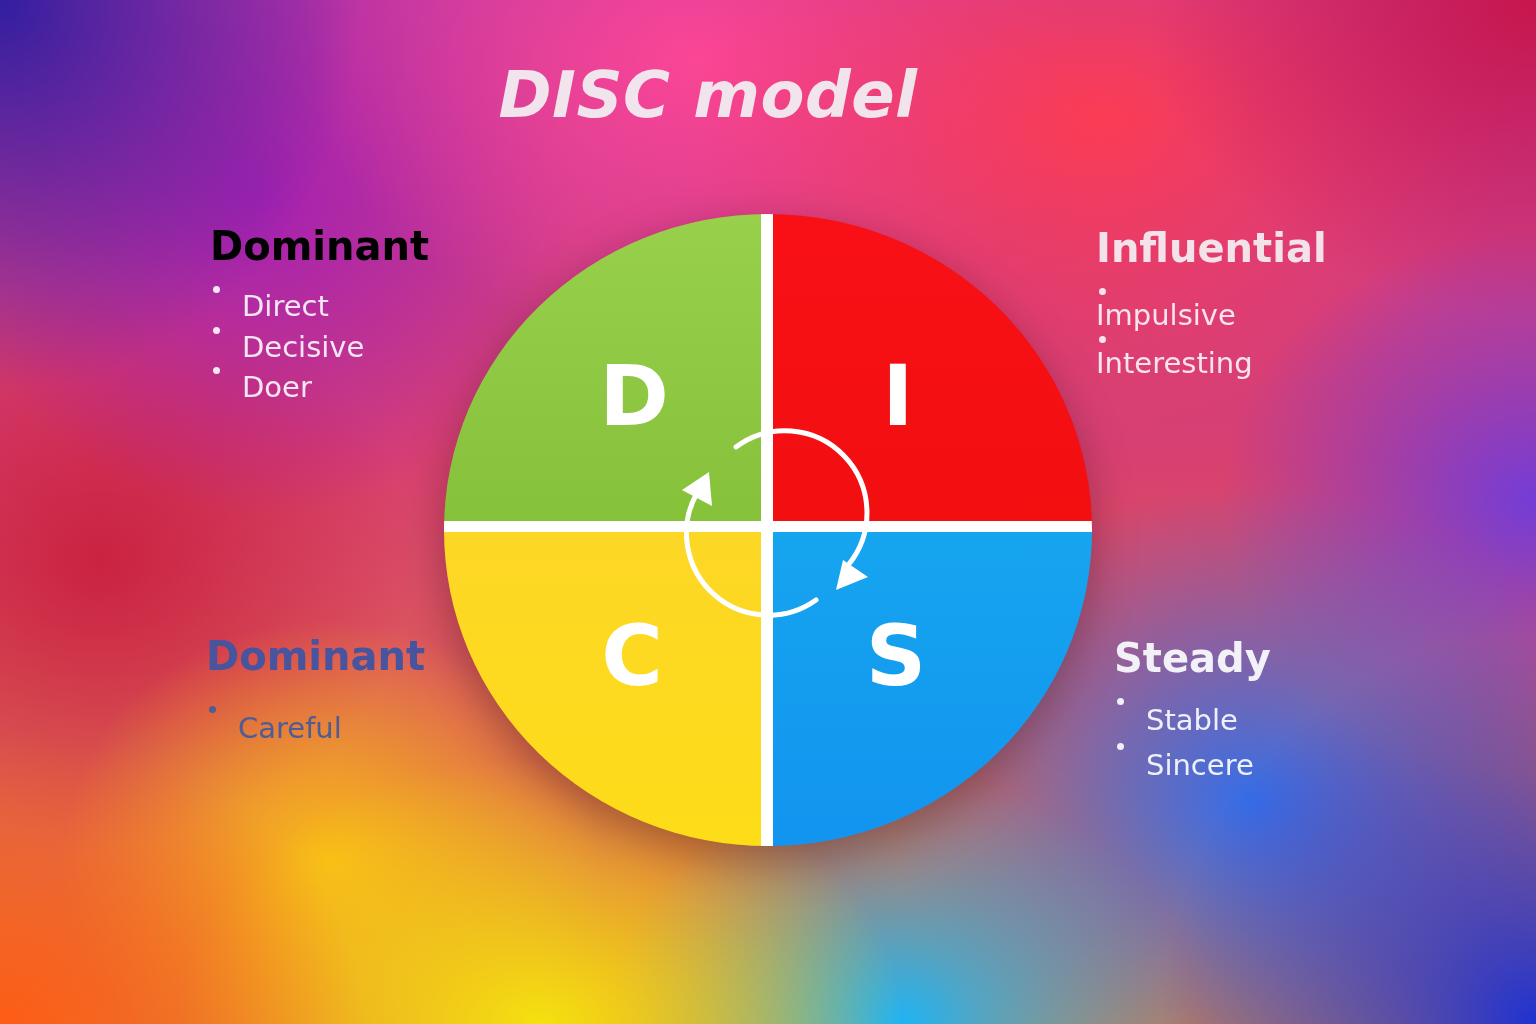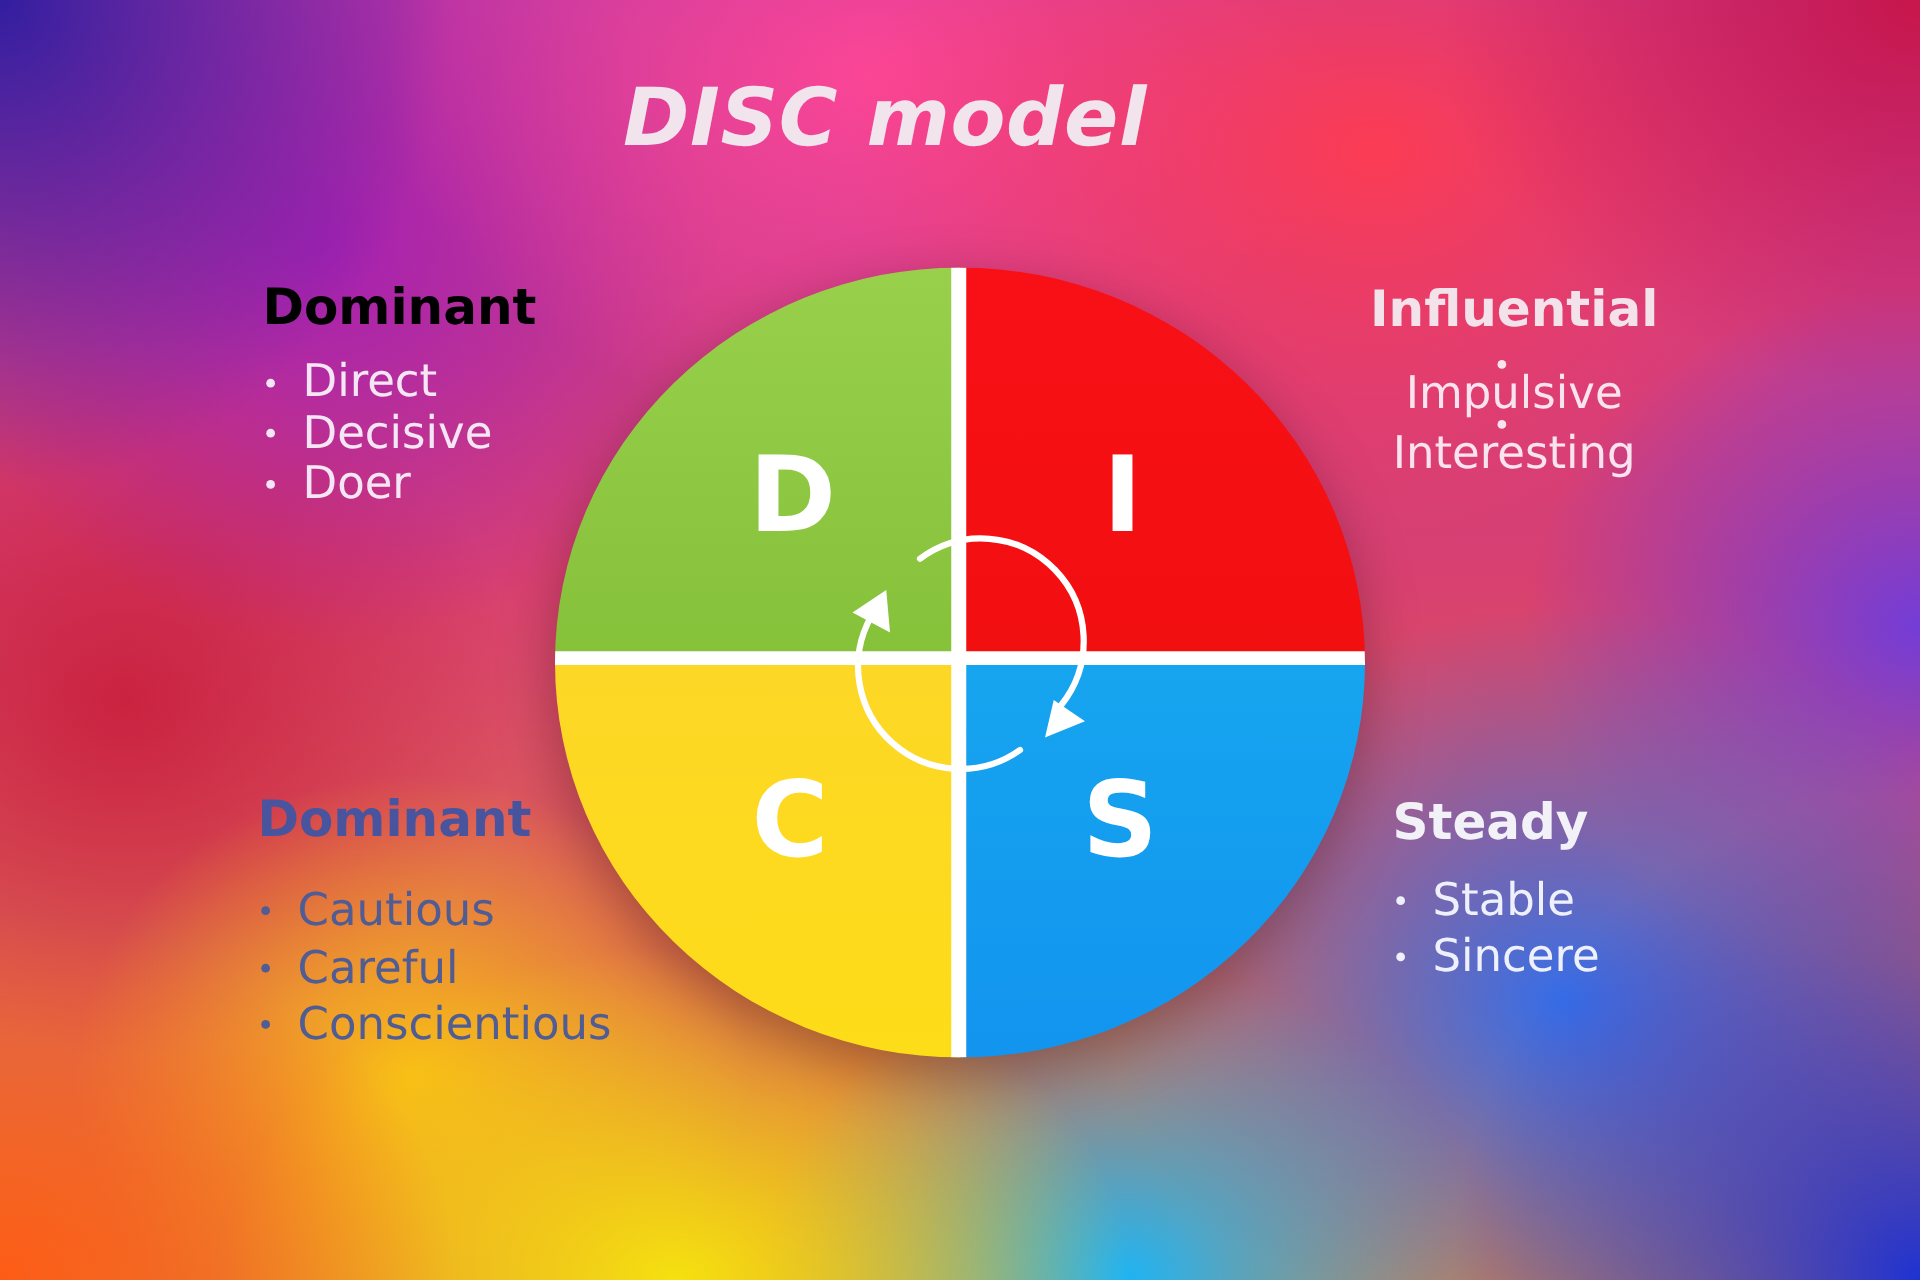--- a/index.html
+++ b/index.html
@@ -18,21 +18,21 @@
       radial-gradient(ellipse 520px 380px at 700px 60px, rgba(255,70,150,0.95), rgba(255,70,150,0) 75%),
       radial-gradient(ellipse 480px 520px at 0px 0px, rgba(50,30,160,1), rgba(50,30,160,0) 75%),
       radial-gradient(ellipse 420px 420px at 260px 200px, rgba(160,30,180,0.9), rgba(160,30,180,0) 75%),
       radial-gradient(ellipse 420px 380px at 100px 560px, rgba(200,30,60,0.9), rgba(200,30,60,0) 75%),
       linear-gradient(180deg,#c03aa0 0%,#d84070 45%,#e0803a 100%);
   }
   .title{position:absolute;left:0;width:1416px;top:58px;text-align:center;font-size:64px;font-weight:bold;color:#f1e4ec;letter-spacing:0.5px;font-style:italic;}
   .block{position:absolute;}
   .block h2{margin:0;font-size:40px;font-weight:bold;line-height:1;}
   .block ul{list-style:none;margin:20px 0 0 0;padding:0;}
-  .block li{font-size:36px;line-height:40.5px;display:flex;align-items:center;}
+  .block li{font-size:29px;line-height:40.5px;display:flex;}
   .block li .dot{display:inline-block;width:7px;height:7px;border-radius:50%;margin:0 22px 0 3px;}
   #dom{left:210px;top:226px;}
   #dom h2{color:#000000;}
   #dom li{color:#f4e6f4;}
   #dom li .dot{background:#f4e6f4;}
   #inf{left:1096px;top:228px;}
   #inf h2{color:#f3e2ea;}
   #inf li{color:#f8e3ee;flex-direction:column;}
   #inf li .dot{background:#f8e3ee;}
   #com{left:206px;top:636px;}
@@ -86,29 +86,21 @@
         <span>Interesting</span>
       </li>
   </ul>
 </div>
 
 <div class="block" id="com">
   <h2>Dominant</h2>
   <ul>
     <li>
         <span class="dot"></span>
-        <span>Cautious</span>
-      </li>
-    <li>
-        <span class="dot"></span>
         <span>Careful</span>
-      </li>
-    <li>
-        <span class="dot"></span>
-        <span>Conscientious</span>
       </li>
   </ul>
 </div>
 
 <div class="block" id="ste">
   <h2>Steady</h2>
   <ul>
     <li>
         <span class="dot"></span>
         <span>Stable</span>

